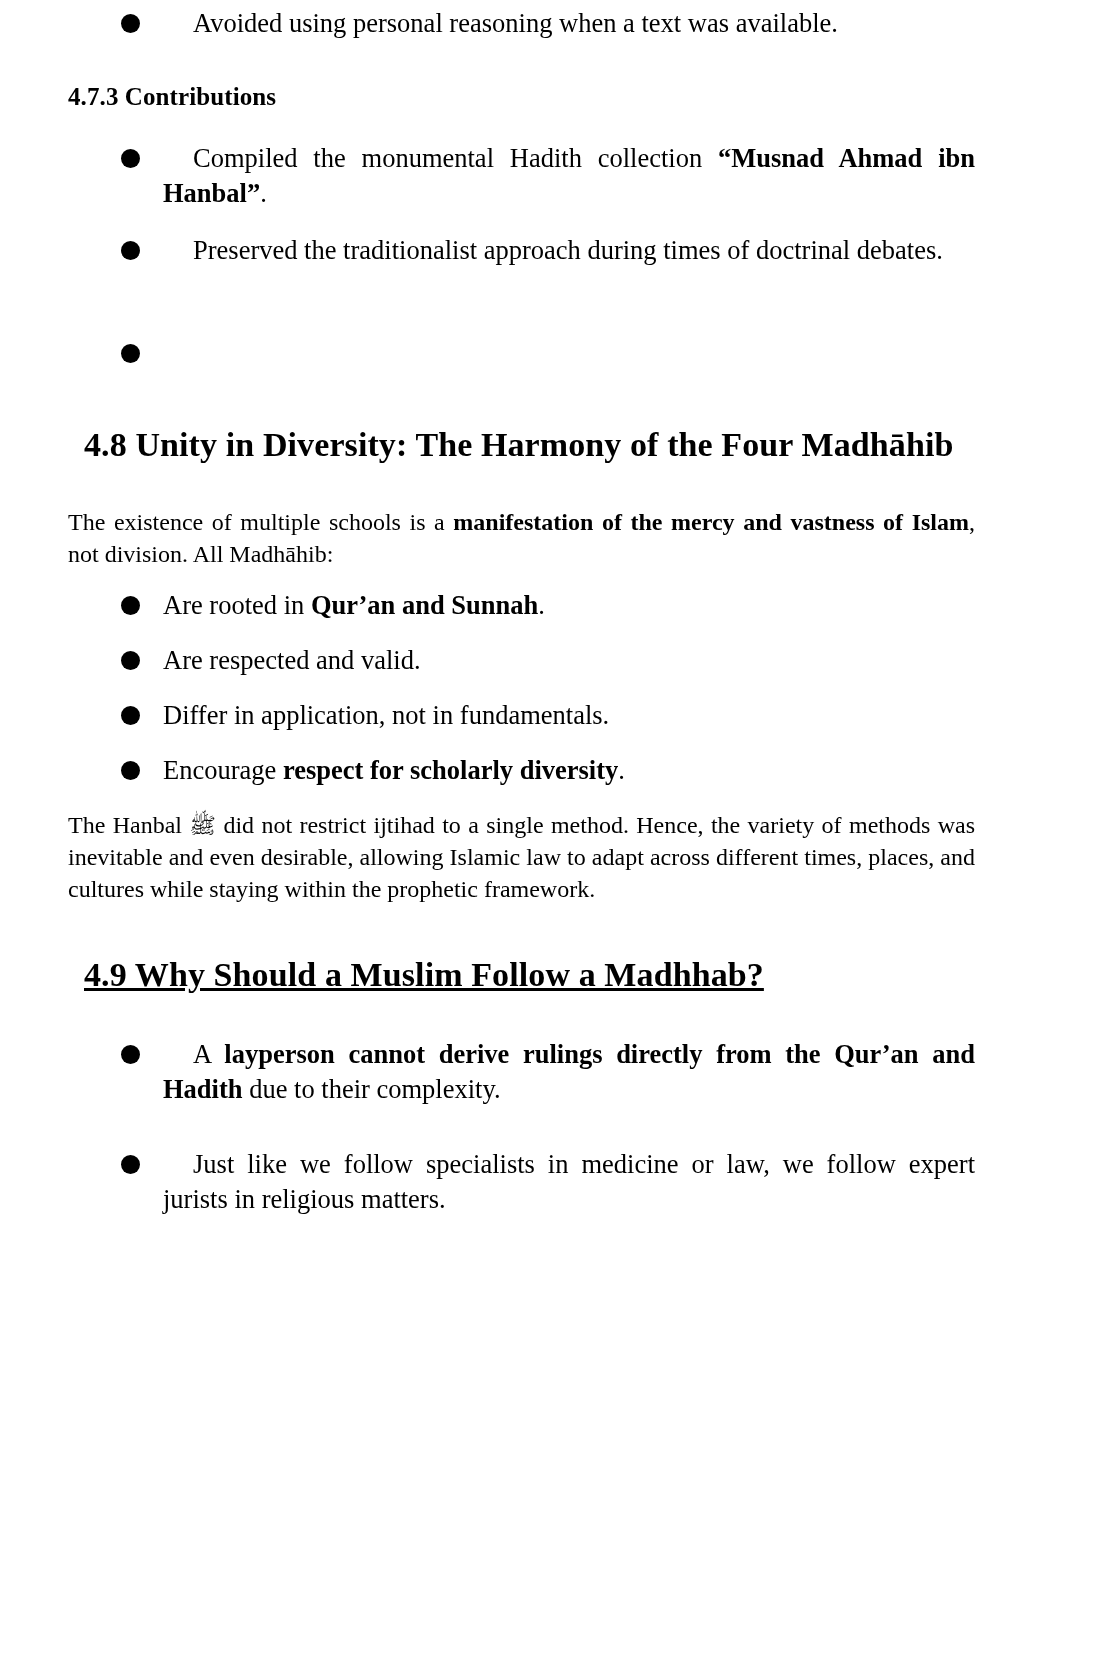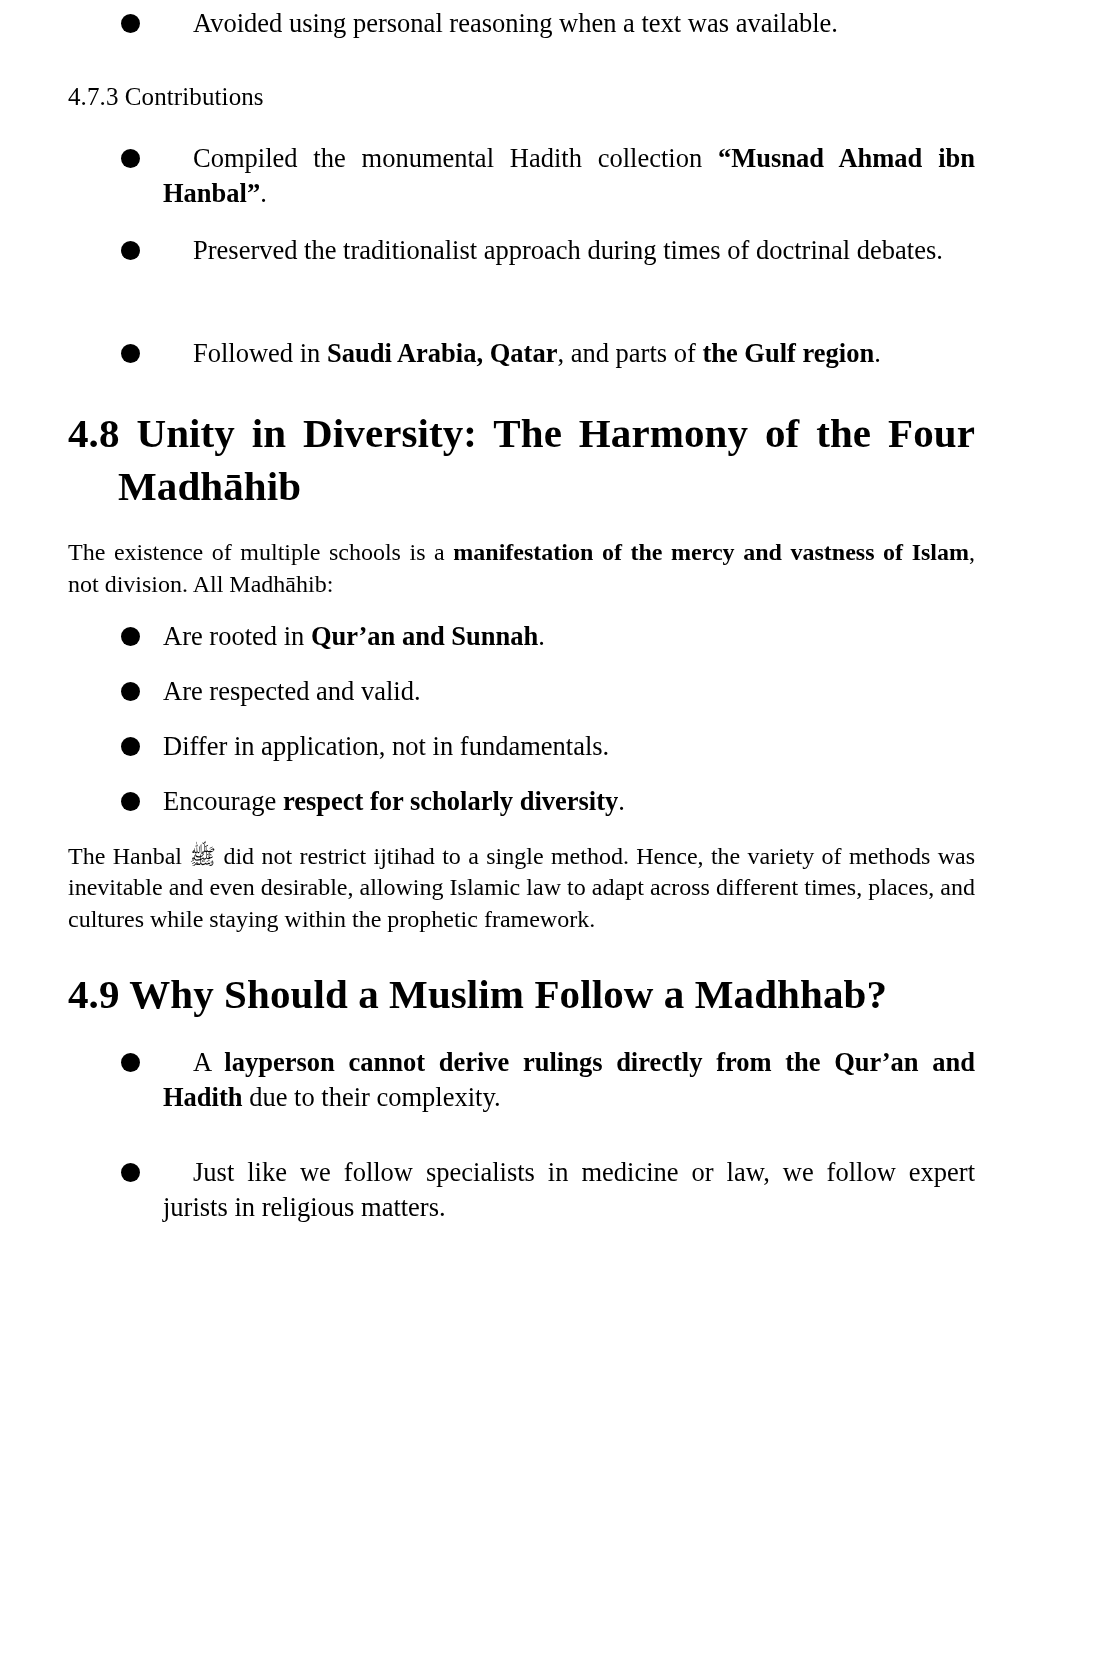--- a/index.html
+++ b/index.html
@@ -15,37 +15,37 @@
     color: #000000;
     font-family: "Liberation Serif", "DejaVu Serif", serif;
     overflow: hidden;
     box-sizing: border-box;
     padding: 0 137px 0 68px;
   }
 
   
   .h-sub {
     font-size: 25px;
-    font-weight: normal;
+    font-weight: bold;
     line-height: 1.28;
     margin: 0;
     letter-spacing: 0.1px;
   }
   .h-main {
-    font-size: 41px;
+    font-size: 34px;
     font-weight: bold;
     line-height: 1.30;
-    margin: 0;
+    margin: 16px;
     padding-left: 50px;
     text-indent: -50px;
     text-align: justify;
     text-align-last: left;
     letter-spacing: 0.1px;
   }
-  .h-main.single { text-align: center; }
+  .h-main.single { text-align: center; text-decoration: underline; }
 
   
   .para {
     font-size: 24px;
     line-height: 1.32;
     margin: 0;
     text-align: justify;
     text-align-last: left;
   }
 
@@ -118,21 +118,21 @@
     <span class="first-indent"></span><span><span>Preserved the traditionalist approach during times of doctrinal debates.</span></span>
   </p>
 
   <div class="sp-40"></div>
 
 
   <div class="sp-28"></div>
 
   <p class="bullet">
     <span class="dot"></span>
-    <span class="first-indent"></span><span><span>Followed in </span><span class="b">Saudi Arabia, Qatar</span><span>, and parts of </span><span class="b">the Gulf region</span><span>.</span></span>
+    <span class="first-indent"></span>
   </p>
 
   <div class="sp-36"></div>
 
   <h2 class="h-main">4.8 Unity in Diversity: The Harmony of the Four Madhāhib</h2>
 
   <div class="sp-24"></div>
 
   <p class="para"><span>The existence of multiple schools is a </span><span class="b">manifestation of the mercy and vastness of Islam</span><span>, not division. All Madhāhib:</span></p>
 

